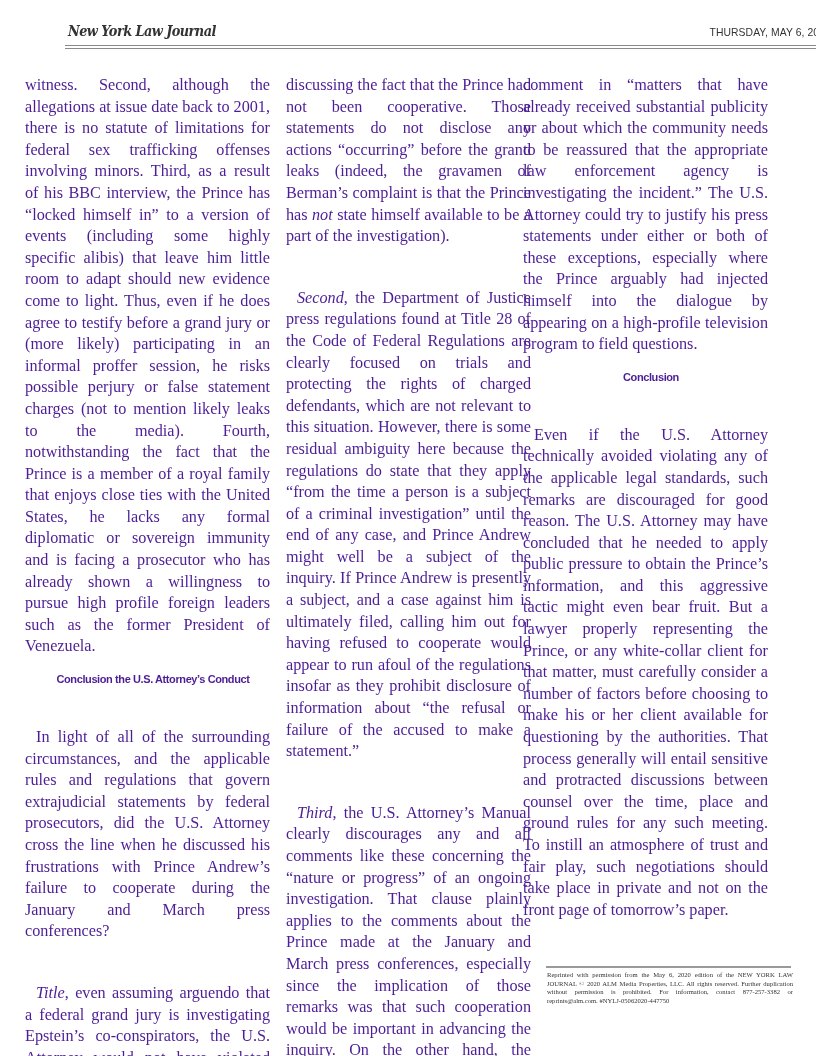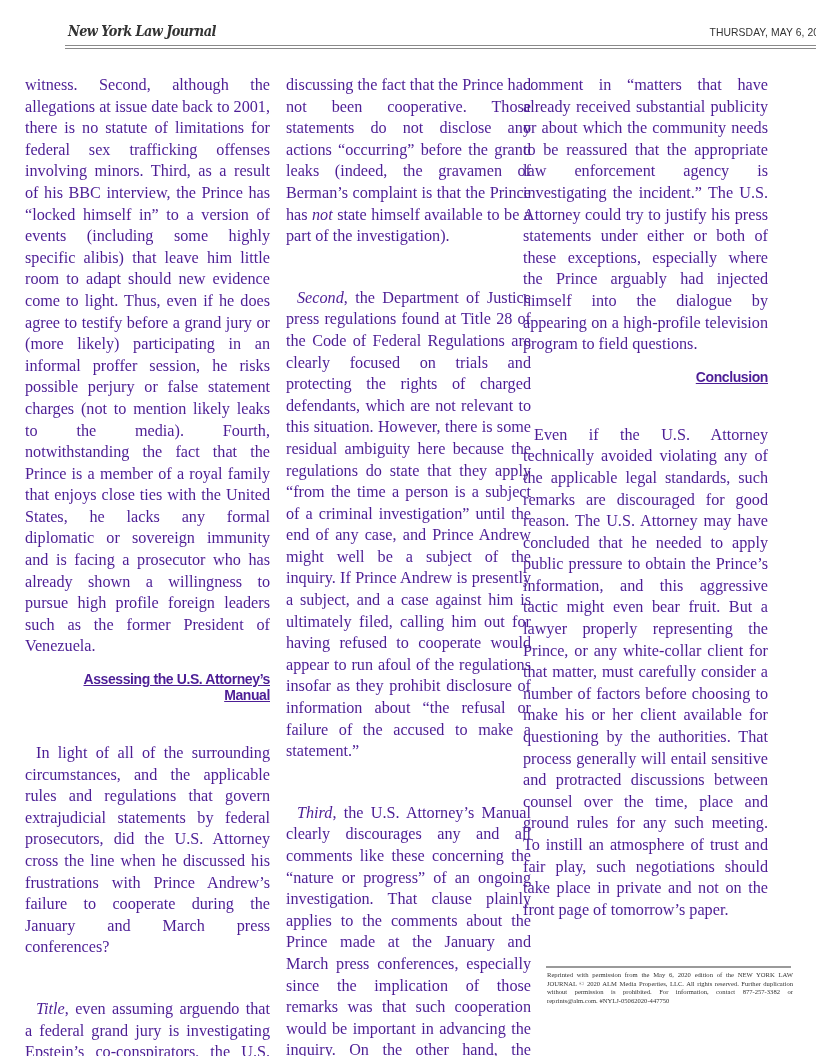--- a/index.html
+++ b/index.html
@@ -9,38 +9,38 @@
   .dateline { position: absolute; right: 0; top: 4px; font-family: "Liberation Sans", sans-serif; font-size: 11.5px; color: #333; letter-spacing: 0.1px; transform: scaleX(0.9); transform-origin: right center; }
   .rule { position: absolute; left: 0; width: 766px; height: 0; border-top: 1px solid #8a8a8a; }
   .rule.r1 { top: 23px; }
   .rule.r2 { top: 26px; }
   .col { position: absolute; top: 75px; width: 245px; font-family: "Liberation Serif", serif; font-size: 16.2px; line-height: 21.6px; text-align: justify; hyphens: manual; color: #4c1d95; }
   .col.c1 { left: 25px; }
   .col.c2 { left: 286px; }
   .col.c3 { left: 523px; }
   .col p { margin: 0; }
   .col p.indent { text-indent: 11px; margin-top: 40px; }
-  .sub { font-family: "Liberation Sans", sans-serif; font-weight: bold; font-size: 14px; letter-spacing: -0.4px; text-align: right; margin: 13px 0 10px 11px; line-height: 16px; text-decoration: underline; }
+  .sub { font-family: "Liberation Sans", sans-serif; font-weight: bold; font-size: 11px; letter-spacing: -0.4px; text-align: center; margin: 13px 0 10px 11px; line-height: 16px; }
   em { }
   .footnote-rule { position: absolute; left: 546px; top: 966px; width: 245px; border-top: 2px solid #9a9a9a; }
   .footnote { position: absolute; left: 547px; top: 971px; width: 246px; font-family: "Liberation Serif", serif; font-size: 6.6px; line-height: 8.6px; color: #333; text-align: justify; }
 </style>
 </head>
 <body>
 
 <div class="header">
   <div class="masthead">New York Law Journal</div>
   <div class="dateline">THURSDAY, MAY 6, 2020</div>
   <div class="rule r1"></div>
   <div class="rule r2"></div>
 </div>
 
 <div class="col c1">
   <p>witness. Second, although the allegations at issue date back to 2001, there is no statute of limitations for federal sex trafficking offenses involving minors. Third, as a result of his BBC interview, the Prince has “locked himself in” to a version of events (including some highly specific alibis) that leave him little room to adapt should new evidence come to light. Thus, even if he does agree to testify before a grand jury or (more likely) participating in an informal proffer session, he risks possible perjury or false statement charges (not to mention likely leaks to the media). Fourth, notwithstanding the fact that the Prince is a member of a royal family that enjoys close ties with the United States, he lacks any formal diplomatic or sovereign immunity and is facing a prosecutor who has already shown a willingness to pursue high profile foreign leaders such as the former President of Venezuela.</p>
-  <div class="sub">Assessing the U.S. Attorney’s Manual</div>
+  <div class="sub">Conclusion the U.S. Attorney’s Conduct</div>
   <p class="indent">In light of all of the surrounding circumstances, and the applicable rules and regulations that govern extrajudicial statements by federal prosecutors, did the U.S. Attorney cross the line when he discussed his frustrations with Prince Andrew’s failure to cooperate during the January and March press conferences?</p>
   <p class="indent"><em>Title</em><span>, even assuming arguendo that a federal grand jury is investigating Epstein’s co-conspirators, the U.S. Attorney would not have violated Rule 5(e) merely by</span></p>
 </div>
 
 <div class="col c2">
   <p><span>discussing the fact that the Prince had not been cooperative. Those statements do not disclose any actions “occurring” before the grand leaks (indeed, the gravamen of Berman’s complaint is that the Prince has </span><em>not</em><span> state himself available to be a part of the investigation).</span></p>
   <p class="indent"><em>Second</em><span>, the Department of Justice press regulations found at Title 28 of the Code of Federal Regulations are clearly focused on trials and protecting the rights of charged defendants, which are not relevant to this situation. However, there is some residual ambiguity here because the regulations do state that they apply “from the time a person is a subject of a criminal investigation” until the end of any case, and Prince Andrew might well be a subject of the inquiry. If Prince Andrew is presently a subject, and a case against him is ultimately filed, calling him out for having refused to cooperate would appear to run afoul of the regulations insofar as they prohibit disclosure of information about “the refusal or failure of the accused to make a statement.”</span></p>
   <p class="indent"><em>Third</em><span>, the U.S. Attorney’s Manual clearly discourages any and all comments like these concerning the “nature or progress” of an ongoing investigation. That clause plainly applies to the comments about the Prince made at the January and March press conferences, especially since the implication of those remarks was that such cooperation would be important in advancing the inquiry. On the other hand, the Manual does allow</span></p>
 </div>
 

